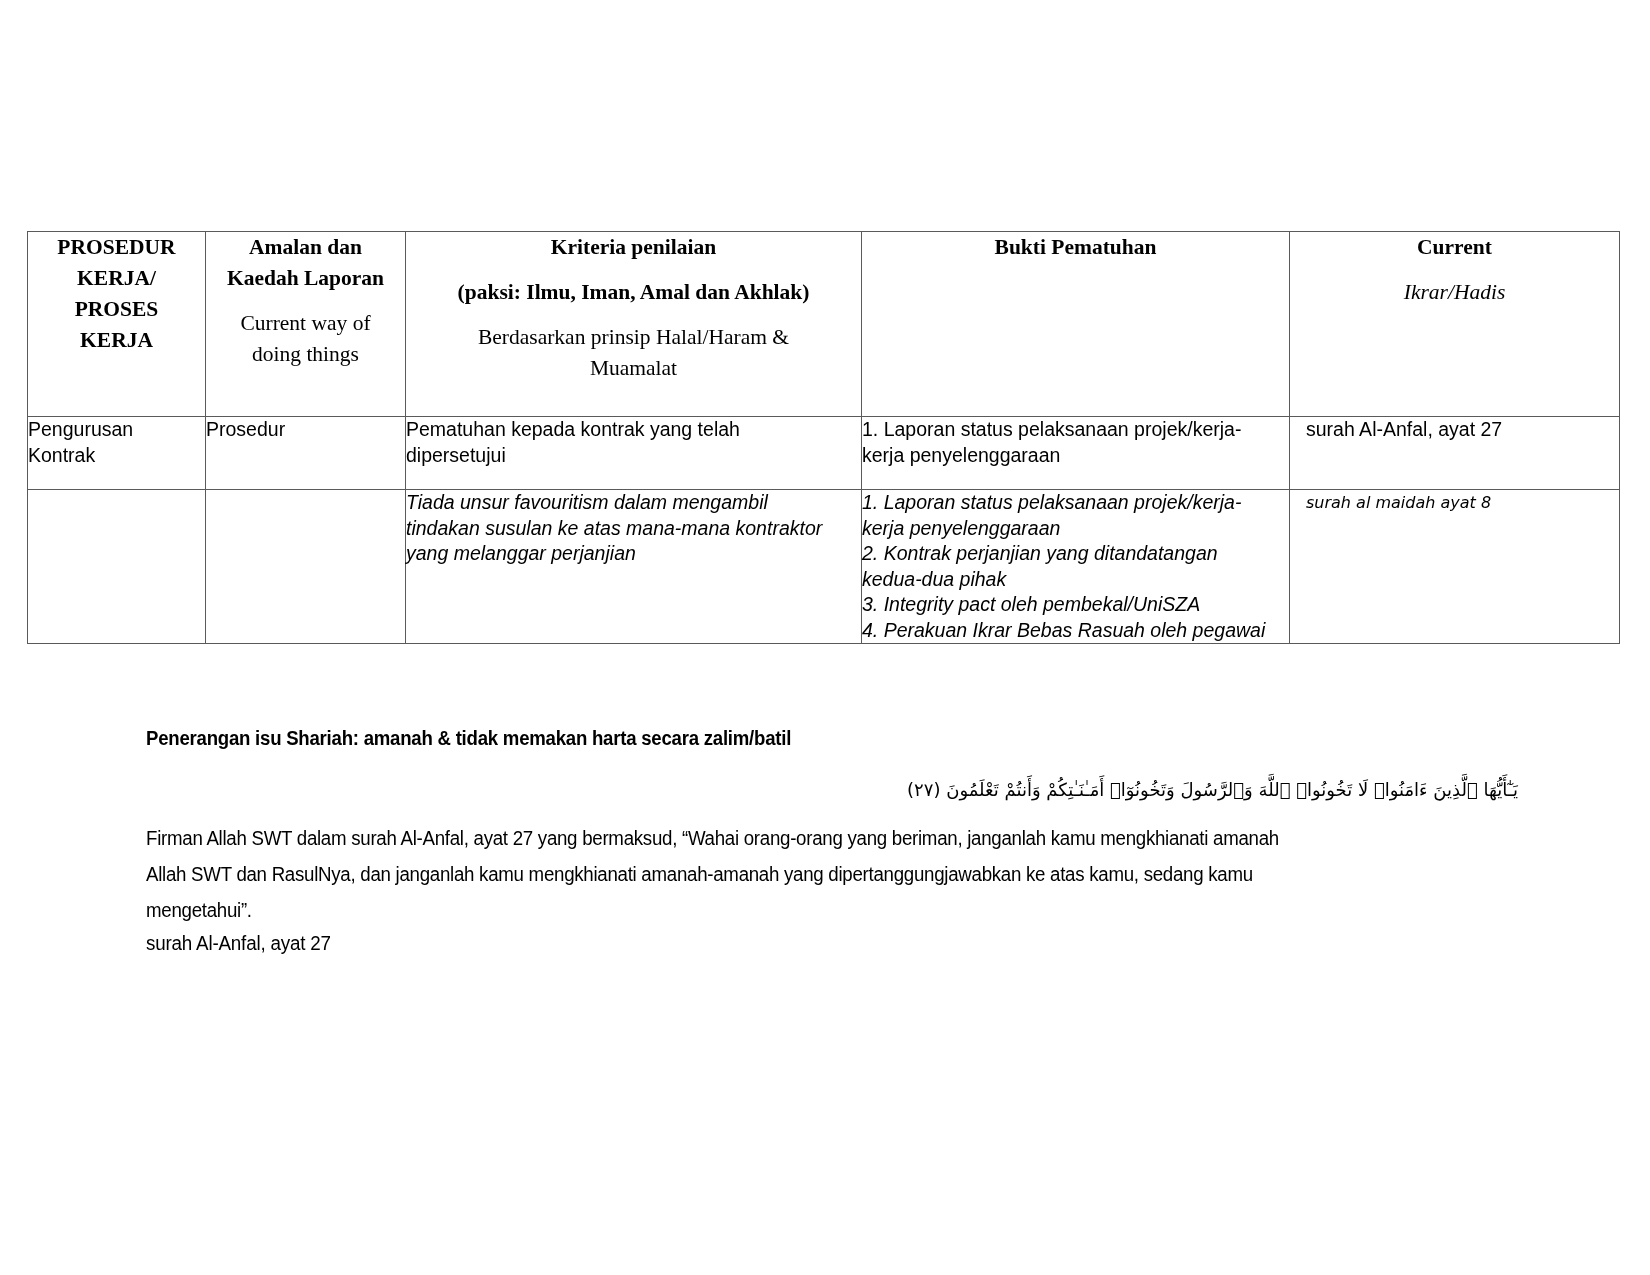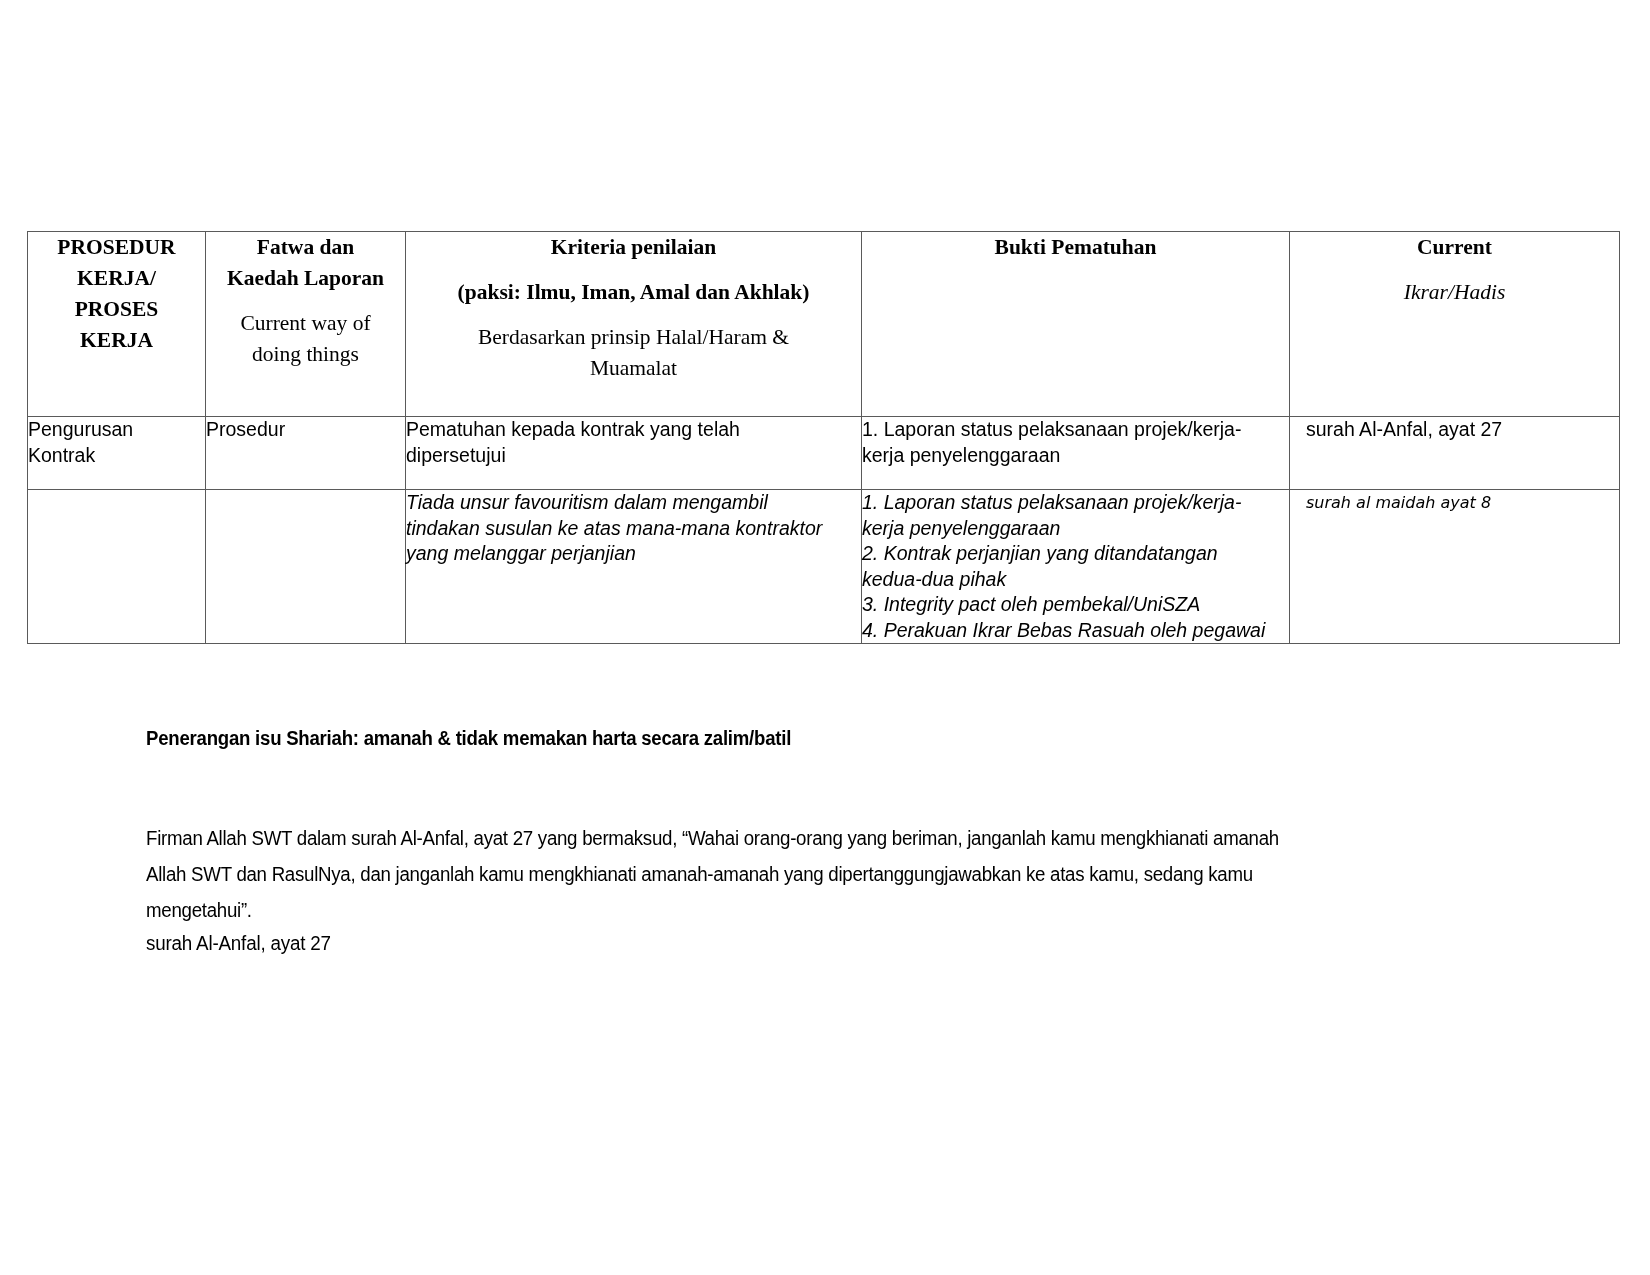--- a/index.html
+++ b/index.html
@@ -162,21 +162,21 @@
     <tbody>
 
       <tr>
         <td class="hd">
           <div class="bold">PROSEDUR</div>
           <div class="bold">KERJA/</div>
           <div class="bold">PROSES</div>
           <div class="bold">KERJA</div>
         </td>
         <td class="hd">
-          <div class="bold">Fatwa dan</div>
+          <div class="bold">Amalan dan</div>
           <div class="bold">Kaedah Laporan</div>
           <div class="gap"></div>
           <div class="reg">Current way of</div>
           <div class="reg">doing things</div>
         </td>
         <td class="hd">
           <div class="bold">Kriteria penilaian</div>
           <div class="gap"></div>
           <div class="bold">(paksi: Ilmu, Iman, Amal dan Akhlak)</div>
           <div class="gap"></div>
@@ -236,18 +236,19 @@
           </td>
         <td class="bd ruj">
             <span class="bd-line">surah al maidah ayat 8</span>
           </td>
       </tr>
     </tbody>
   </table>
 
   <div class="explain-heading">Penerangan isu Shariah: amanah &amp; tidak memakan harta secara zalim/batil</div>
 
+  <div class="arabic-verse">يَـٰٓأَيُّهَا ٱلَّذِينَ ءَامَنُوا۟ لَا تَخُونُوا۟ ٱللَّهَ وَٱلرَّسُولَ وَتَخُونُوٓا۟ أَمَـٰنَـٰتِكُمْ وَأَنتُمْ تَعْلَمُونَ (٢٧)</div>
 
   <div class="translation">Firman Allah SWT dalam surah Al-Anfal, ayat 27 yang bermaksud, “Wahai orang-orang yang beriman, janganlah kamu mengkhianati amanah Allah SWT dan RasulNya, dan janganlah kamu mengkhianati amanah-amanah yang dipertanggungjawabkan ke atas kamu, sedang kamu mengetahui”.</div>
 
   <div class="source-note">surah Al-Anfal, ayat 27</div>
 
 </div>
 
 </body></html>

